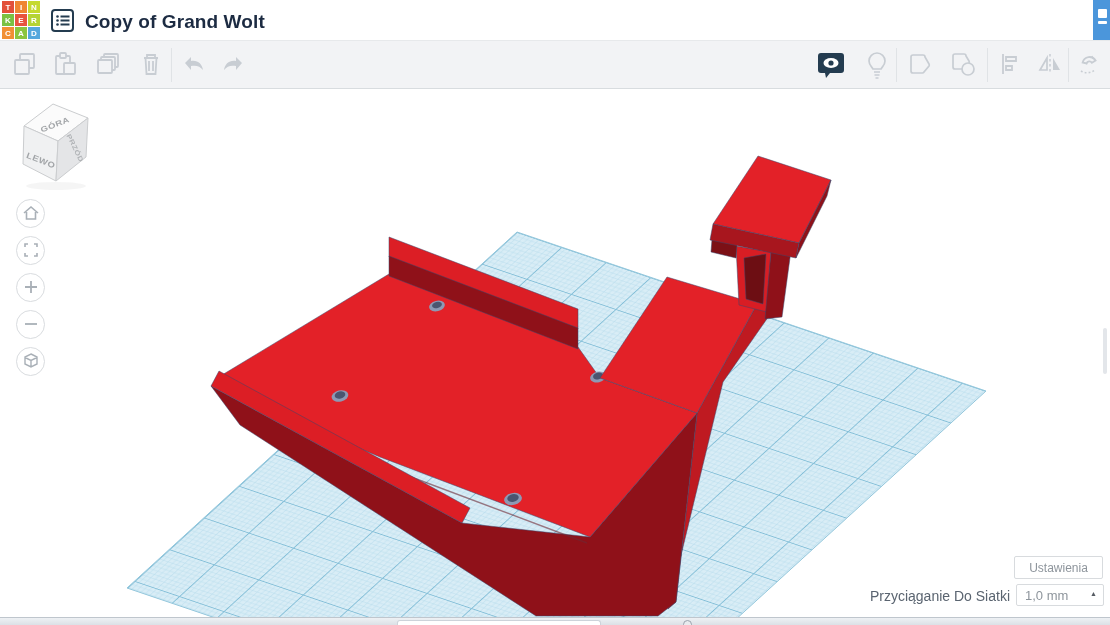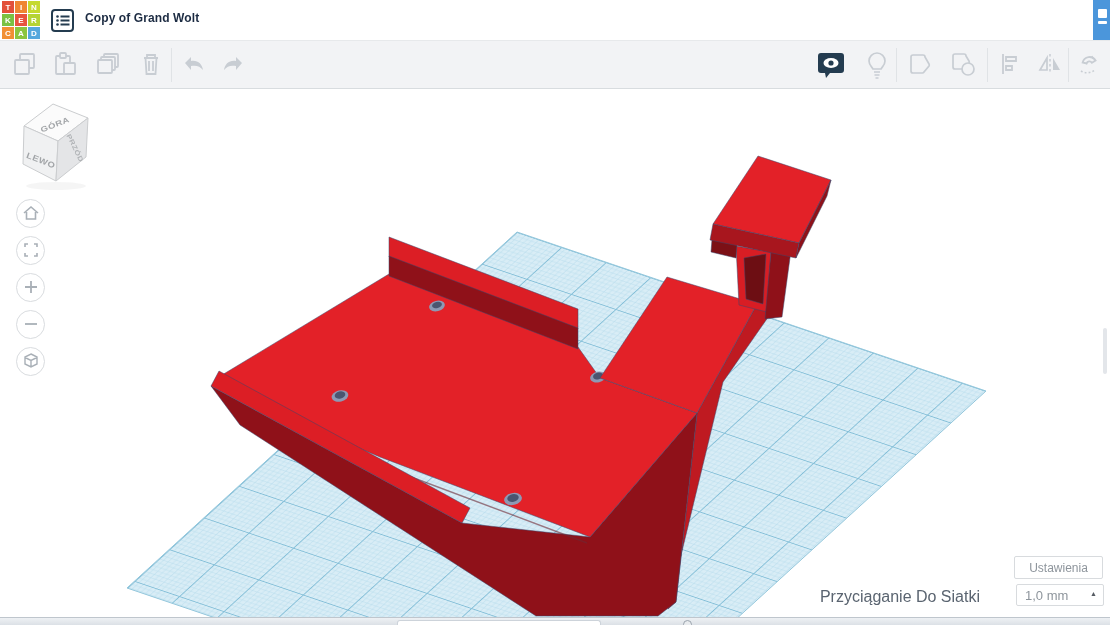--- a/index.html
+++ b/index.html
@@ -5,38 +5,38 @@
   html,body{margin:0;padding:0;width:1110px;height:625px;overflow:hidden;background:#fff;
     font-family:"Liberation Sans",sans-serif;-webkit-font-smoothing:antialiased;position:relative;}
   .abs{position:absolute;}
   
   #topbar{left:0;top:0;width:1110px;height:40px;background:#fff;border-bottom:1px solid #e7e9eb;z-index:6;}
   #logo{left:2px;top:1px;width:38px;height:38px;display:grid;grid-template-columns:repeat(3,1fr);
     grid-template-rows:repeat(3,1fr);gap:1px;cursor:pointer;}
   #logo .tile{display:flex;align-items:center;justify-content:center;color:#fff;
     font-size:8px;font-weight:bold;}
   #design-menu{left:50px;top:8px;width:25px;height:25px;background:none;border:none;padding:0;cursor:pointer;}
-  #doc-title{left:85px;top:11px;font-size:12px;font-weight:700;color:#1c2b42;letter-spacing:.1px;}
+  #doc-title{left:85px;top:11px;font-size:19px;font-weight:700;color:#1c2b42;letter-spacing:.1px;}
   #account-box{right:0;top:0;width:17px;height:40px;background:#4b96db;z-index:7;cursor:pointer;}
   #account-box .bar{position:absolute;left:5px;top:9px;width:9px;height:9px;background:#fff;border-radius:1px;}
   #account-box .bar2{position:absolute;left:5px;top:21px;width:9px;height:3px;background:#fff;border-radius:1px;}
   
   #toolbar{left:0;top:41px;width:1110px;height:47px;background:#f2f3f5;border-bottom:1px solid #d8dcdf;z-index:6;}
   .tbtn{position:absolute;top:9px;width:30px;height:30px;background:none;border:none;padding:0;cursor:pointer;}
   .tsep{position:absolute;top:7px;width:1px;height:34px;background:#e0e3e6;}
   
   #scene{left:0;top:0;z-index:1;}
   #viewcube{left:16px;top:98px;width:86px;height:94px;z-index:5;cursor:pointer;}
   .navbtn{width:29px;height:29px;border-radius:50%;background:#fff;border:1.5px solid #d9dcdf;
     padding:0;cursor:pointer;z-index:5;}
   #scroll-hint{left:1103px;top:328px;width:4px;height:46px;background:#e3e6ea;border-radius:2px;z-index:4;}
   
   #settings-btn{left:1014px;top:556px;width:89px;height:23px;background:#fff;border:1px solid #d8dbde;
     border-radius:2px;color:#8e959c;font-size:12px;z-index:5;cursor:pointer;font-family:"Liberation Sans",sans-serif;}
-  #snap-label{left:788px;top:588px;width:192px;text-align:right;font-size:16px;color:#5a6470;z-index:5;}
+  #snap-label{left:818px;top:588px;width:192px;text-align:right;font-size:14px;color:#5a6470;z-index:5;}
   #snap-dd{left:1016px;top:584px;width:86px;height:20px;background:#fff;border:1px solid #d8dbde;
     border-radius:2px;z-index:5;cursor:pointer;}
   #snap-dd .val{position:absolute;left:8px;top:3px;font-size:13px;color:#8e959c;}
   #snap-dd .caret{position:absolute;right:6px;top:5px;font-size:7px;color:#555b62;}
   
   #taskbar{left:0;top:617px;width:1110px;height:8px;background:linear-gradient(#eef1f4,#d9dee4);
     border-top:1px solid #bfc6cd;z-index:8;}
   #task-search{position:absolute;left:397px;top:2px;width:202px;height:6px;background:#fff;
     border:1px solid #cdd3da;border-bottom:none;border-radius:3px 3px 0 0;cursor:text;}
   #task-icon{position:absolute;left:683px;top:2px;width:7px;height:7px;border-radius:50%;

